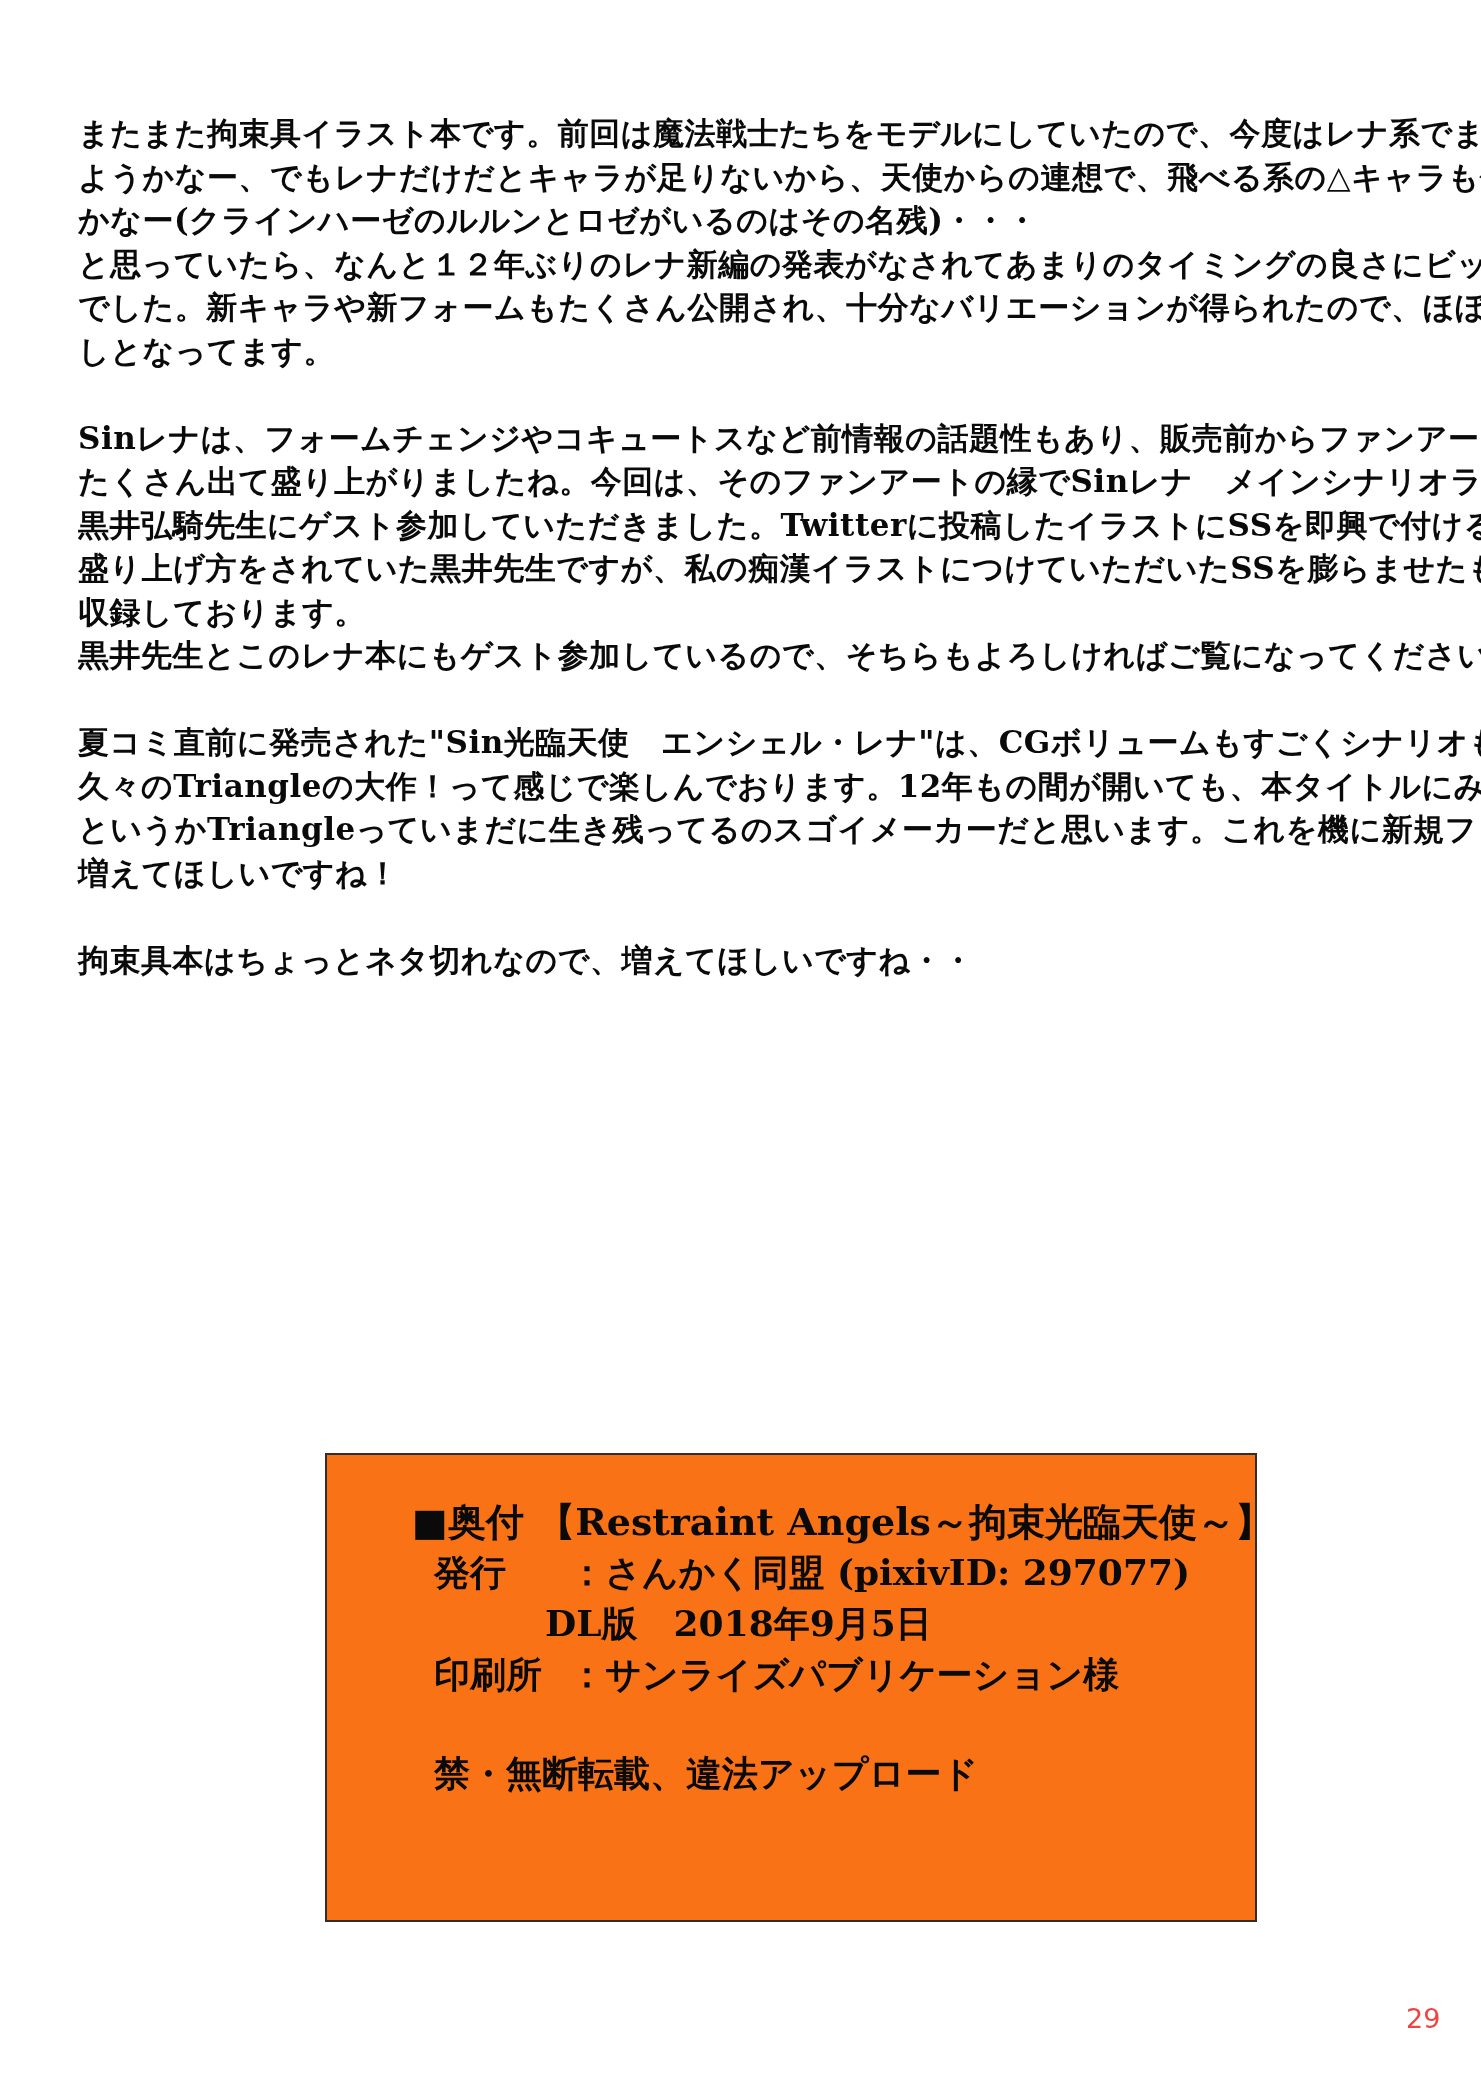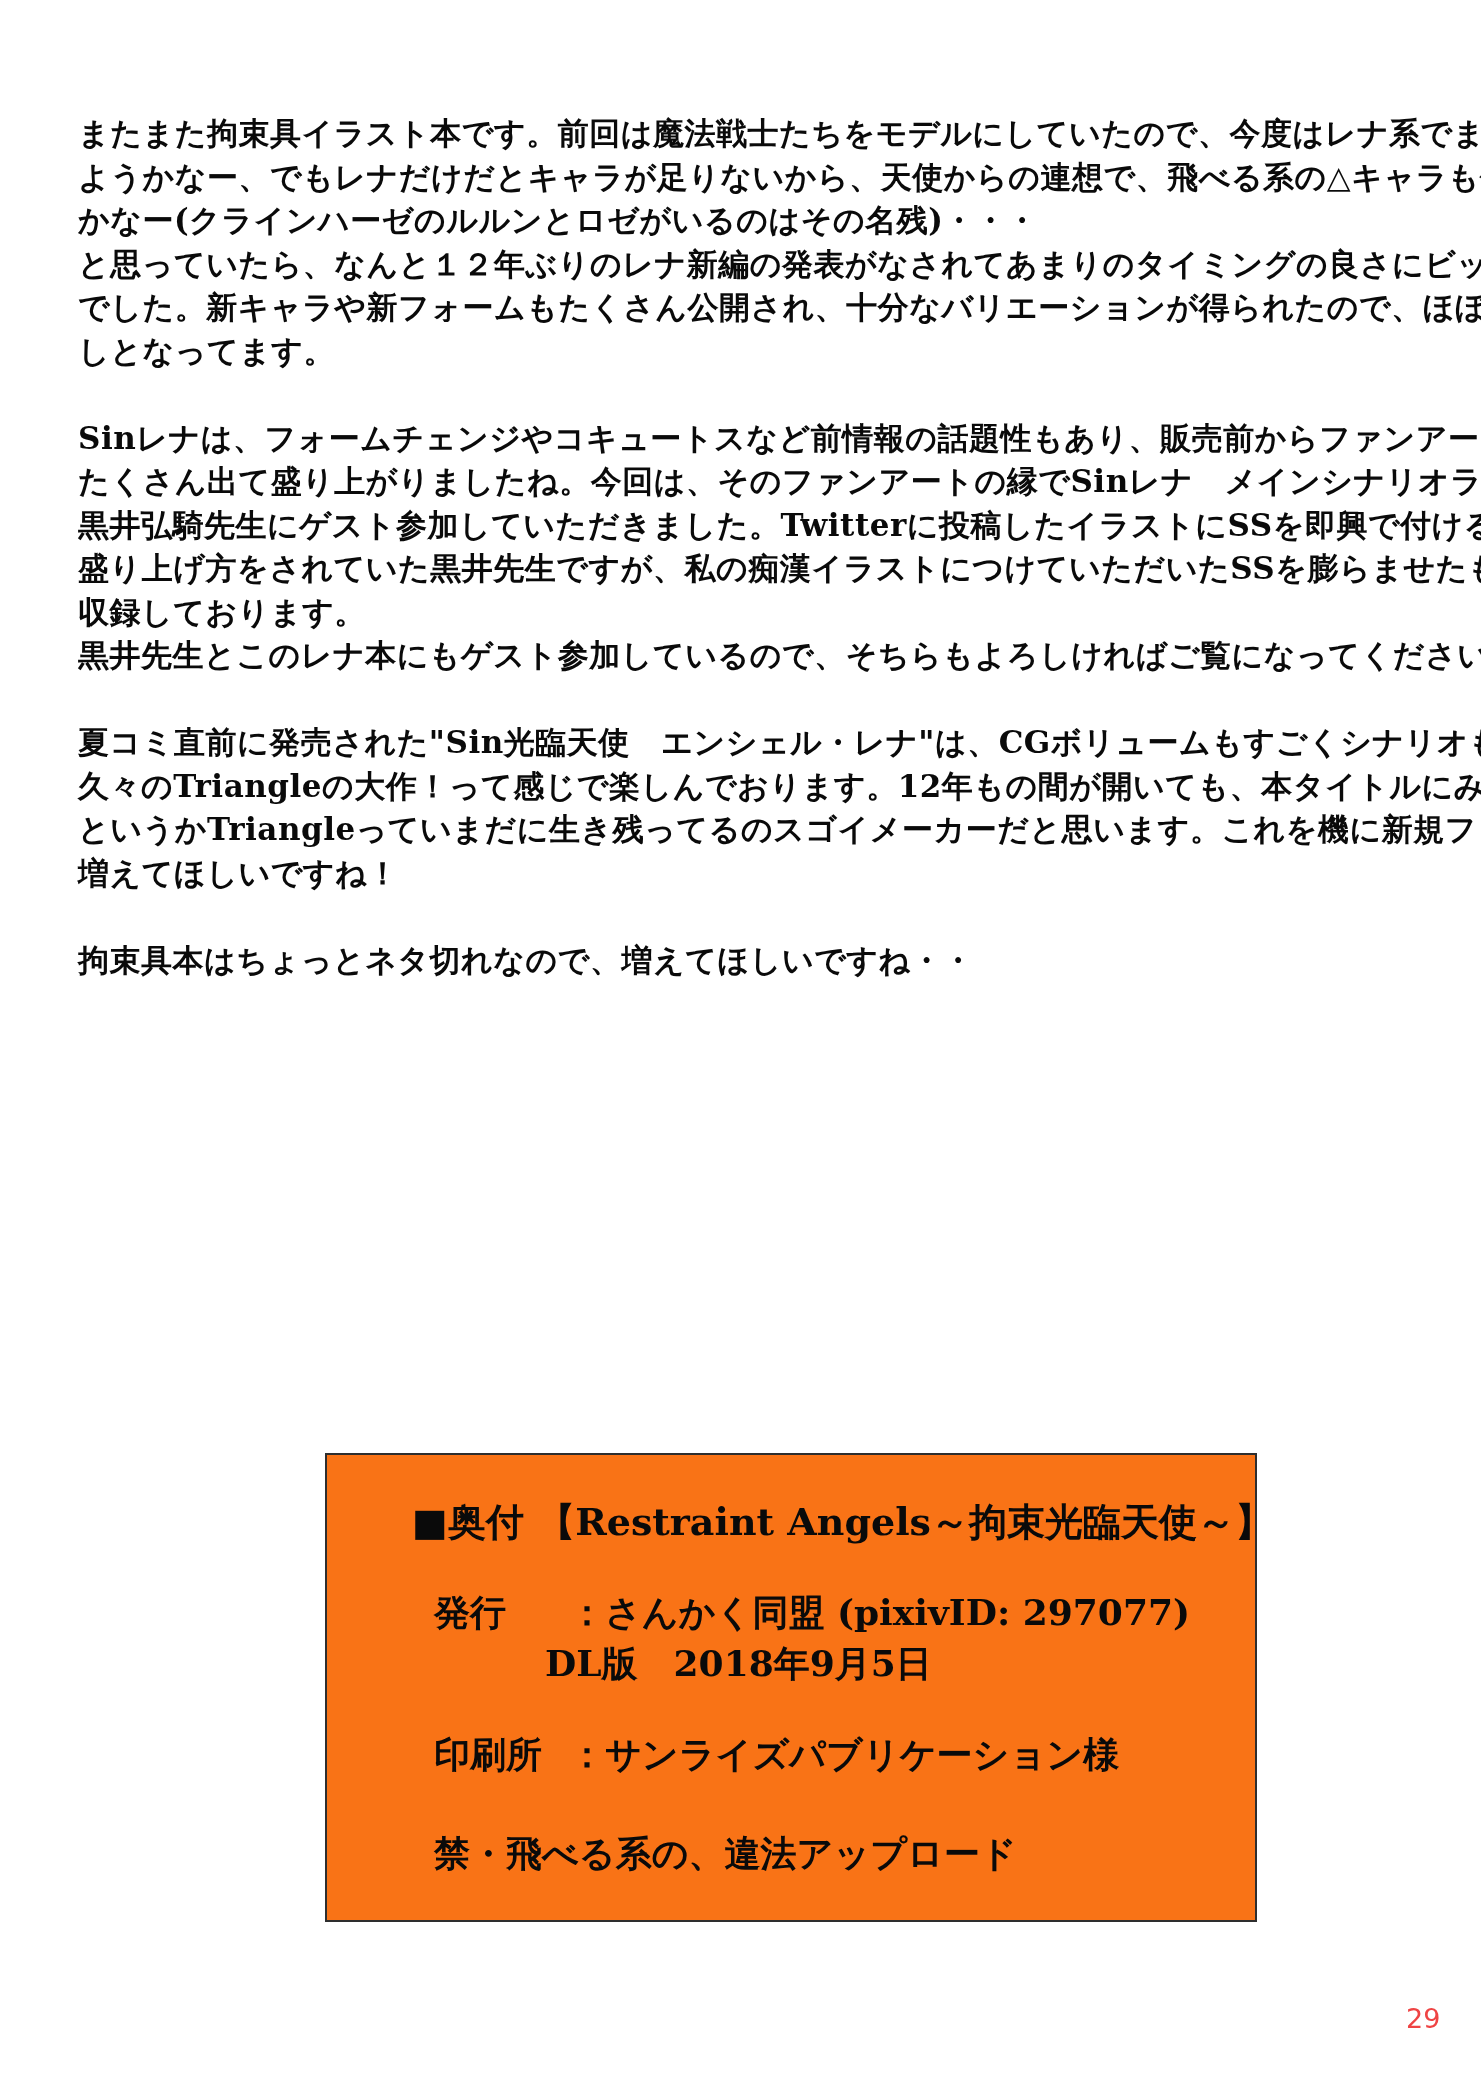--- a/index.html
+++ b/index.html
@@ -53,21 +53,20 @@
   .c-row {
     padding-left: 107px;
     font-size: 36px;
     line-height: 51px;
     font-weight: 700;
     white-space: nowrap;
   }
   .c-lbl {
     display: inline-block;
     width: 135px;
-    margin-top: 40px;
   }
   .c-lbl-dl {
     display: inline-block;
     width: 111px;
   }
   .c-spacer { height: 48px; }
   
   .page-number {
     position: absolute;
     left: 1406px;
@@ -111,18 +110,18 @@
     <div class="c-row">
       <span class="c-lbl">発行</span><span>：さんかく同盟 (pixivID: 297077)</span>
     </div>
     <div class="c-row">
       <span class="c-lbl-dl"></span><span>DL版　2018年9月5日</span>
     </div>
     <div class="c-row">
       <span class="c-lbl">印刷所</span><span>：サンライズパブリケーション様</span>
     </div>
     <div class="c-spacer"></div>
-    <div class="c-row">禁・飛べる系の、違法アップロード</div>
+    <div class="c-row">禁・無断転載、違法アップロード</div>
   </div>
 
   <div class="page-number">29</div>
 
 </div>
 
 </body></html>

